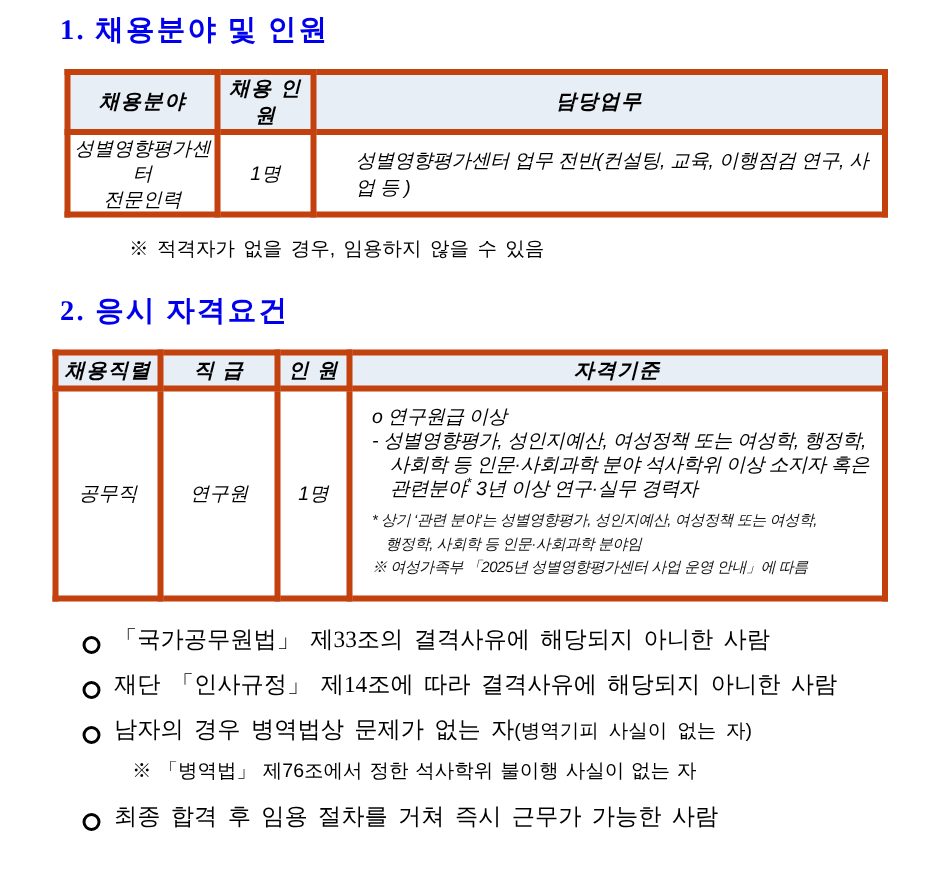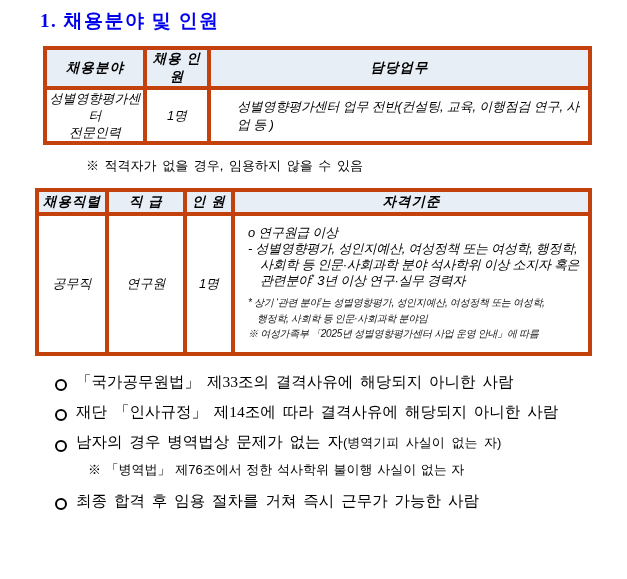--- a/index.html
+++ b/index.html
@@ -112,20 +112,21 @@
         <div>전문인력</div>
       </td>
       <td class="cell-center">1명</td>
       <td class="cell-duty">성별영향평가센터 업무 전반(컨설팅, 교육, 이행점검 연구, 사업 등 )</td>
     </tr>
   </tbody>
     </table>
 
   <div class="note-caution">※ 적격자가 없을 경우, 임용하지 않을 수 있음</div>
 
+  <div class="sec-title h2">2. 응시 자격요건</div>
 
   <table class="doc-table t2">
     <colgroup>
         <col style="width:70px">
         <col style="width:78px">
         <col style="width:48px">
         <col style="width:357px">
       </colgroup>
     <tbody>
         <tr>

